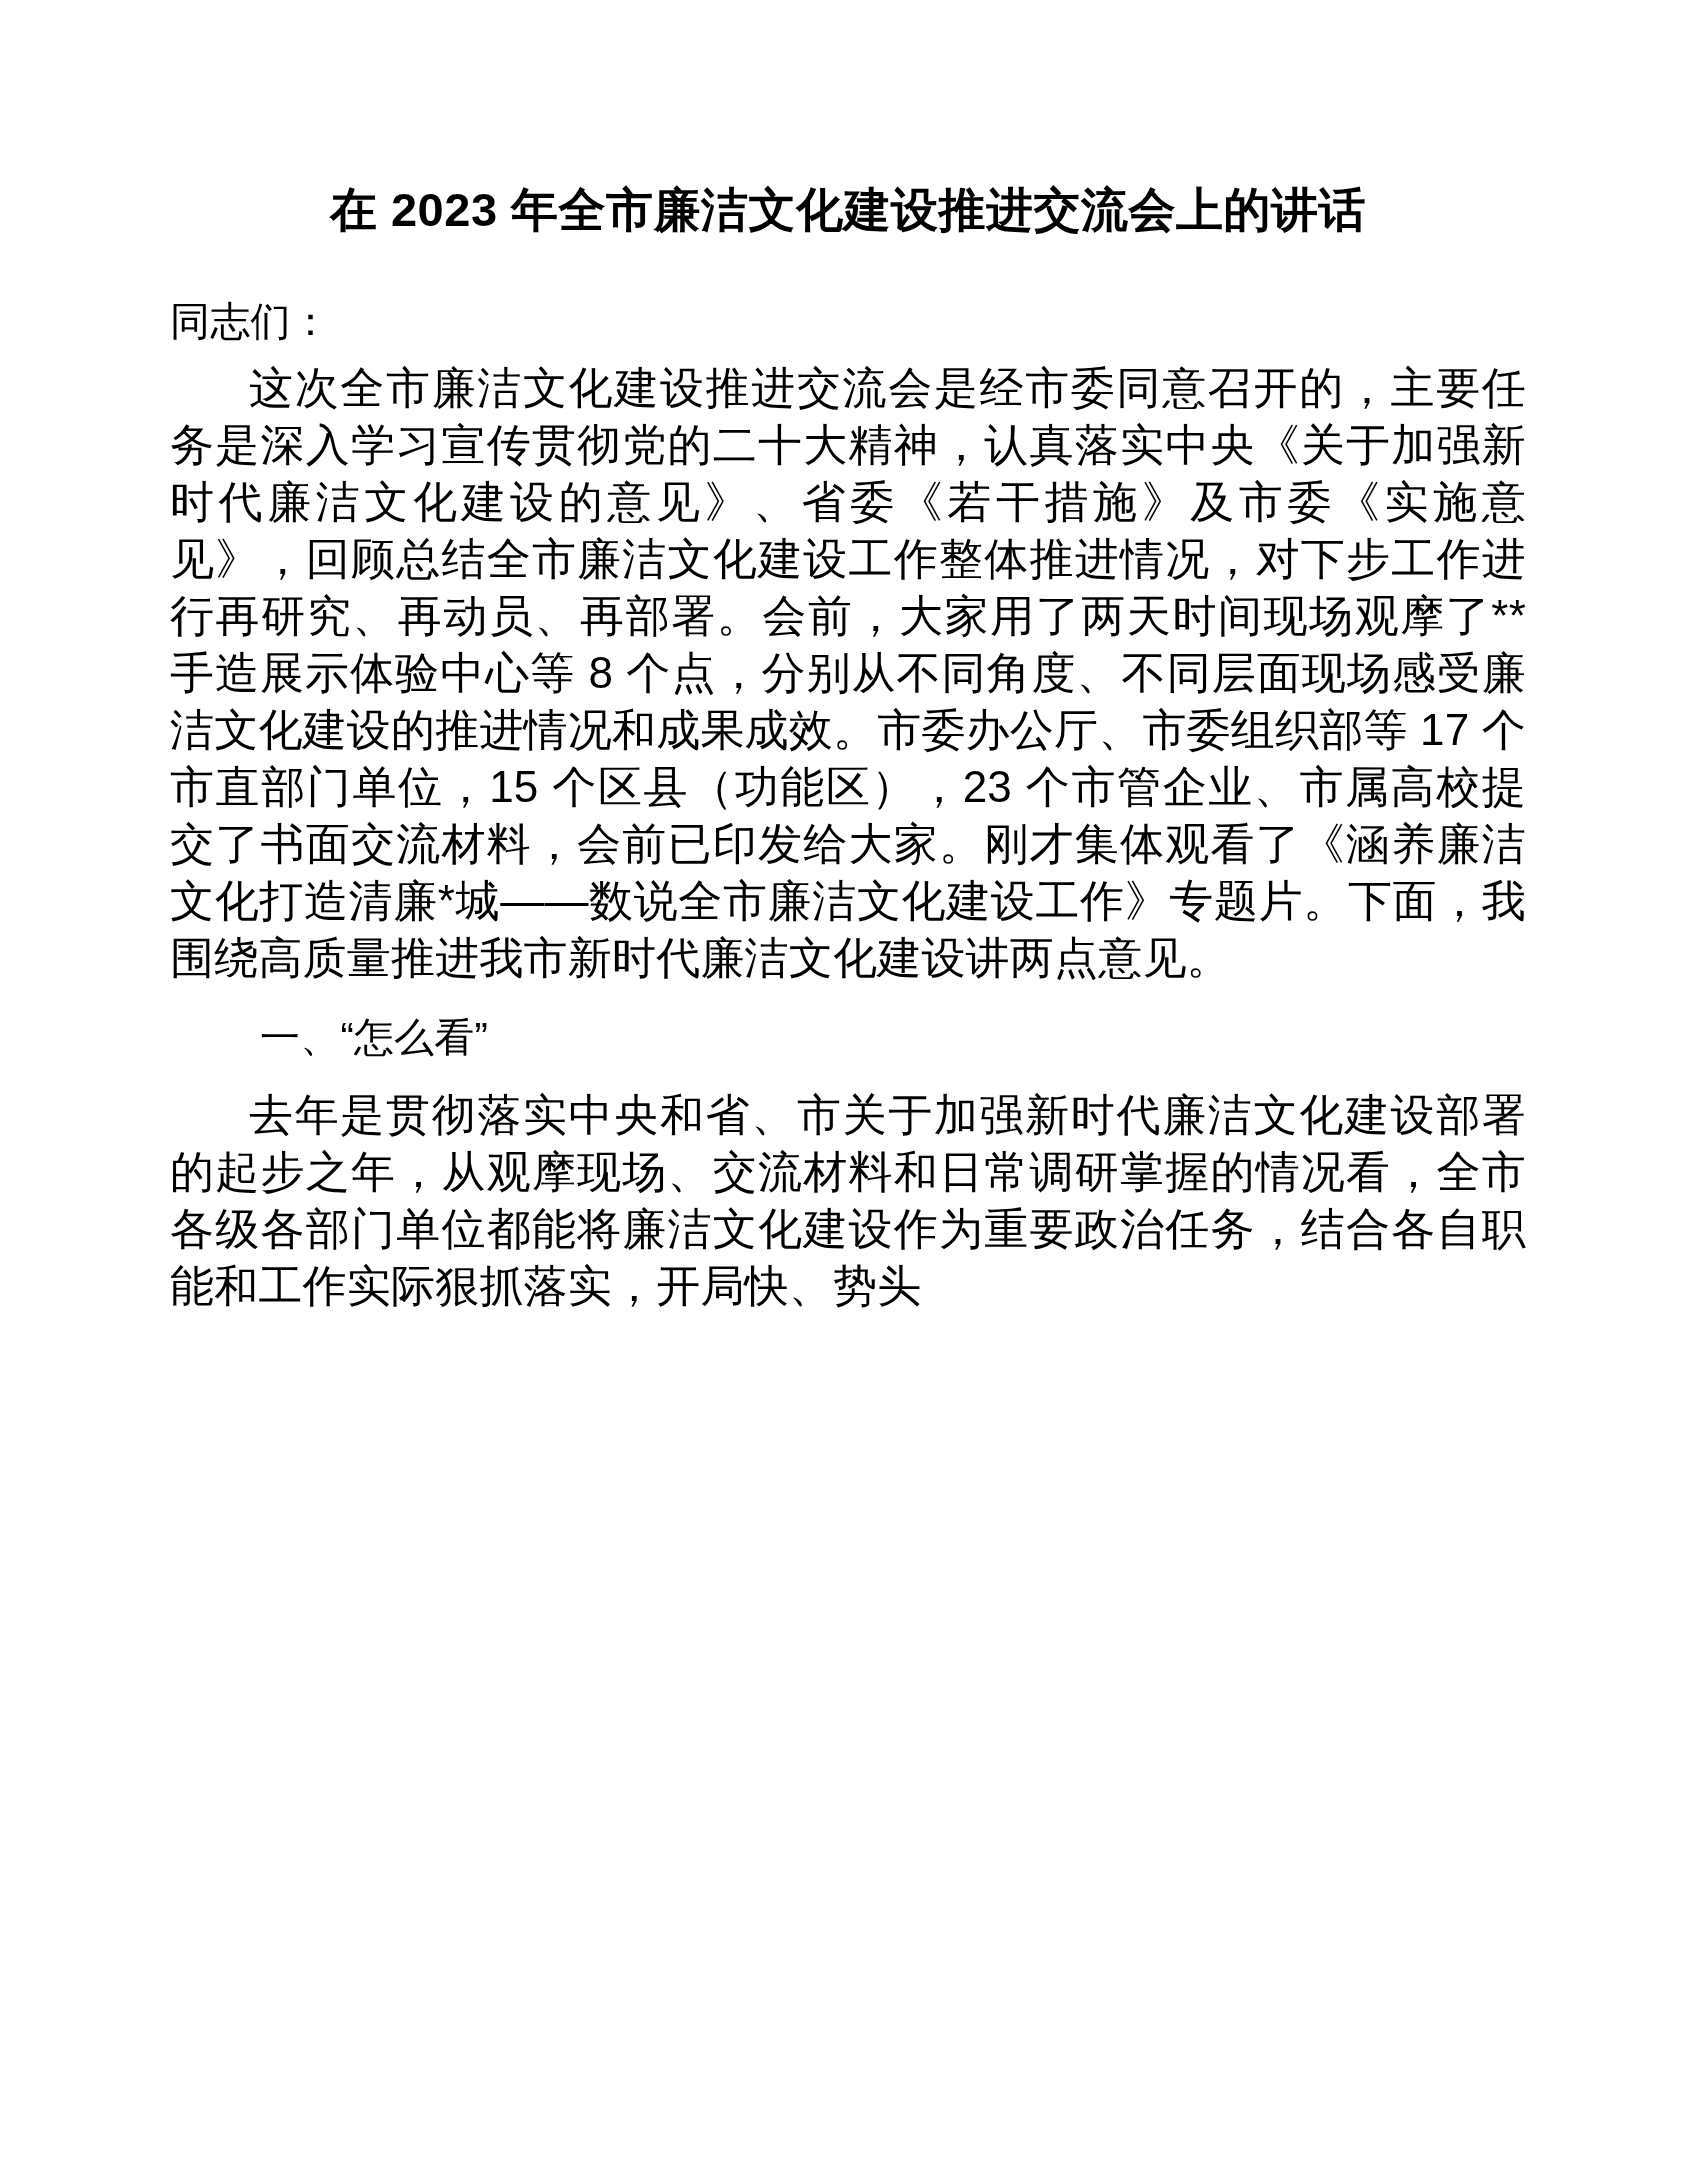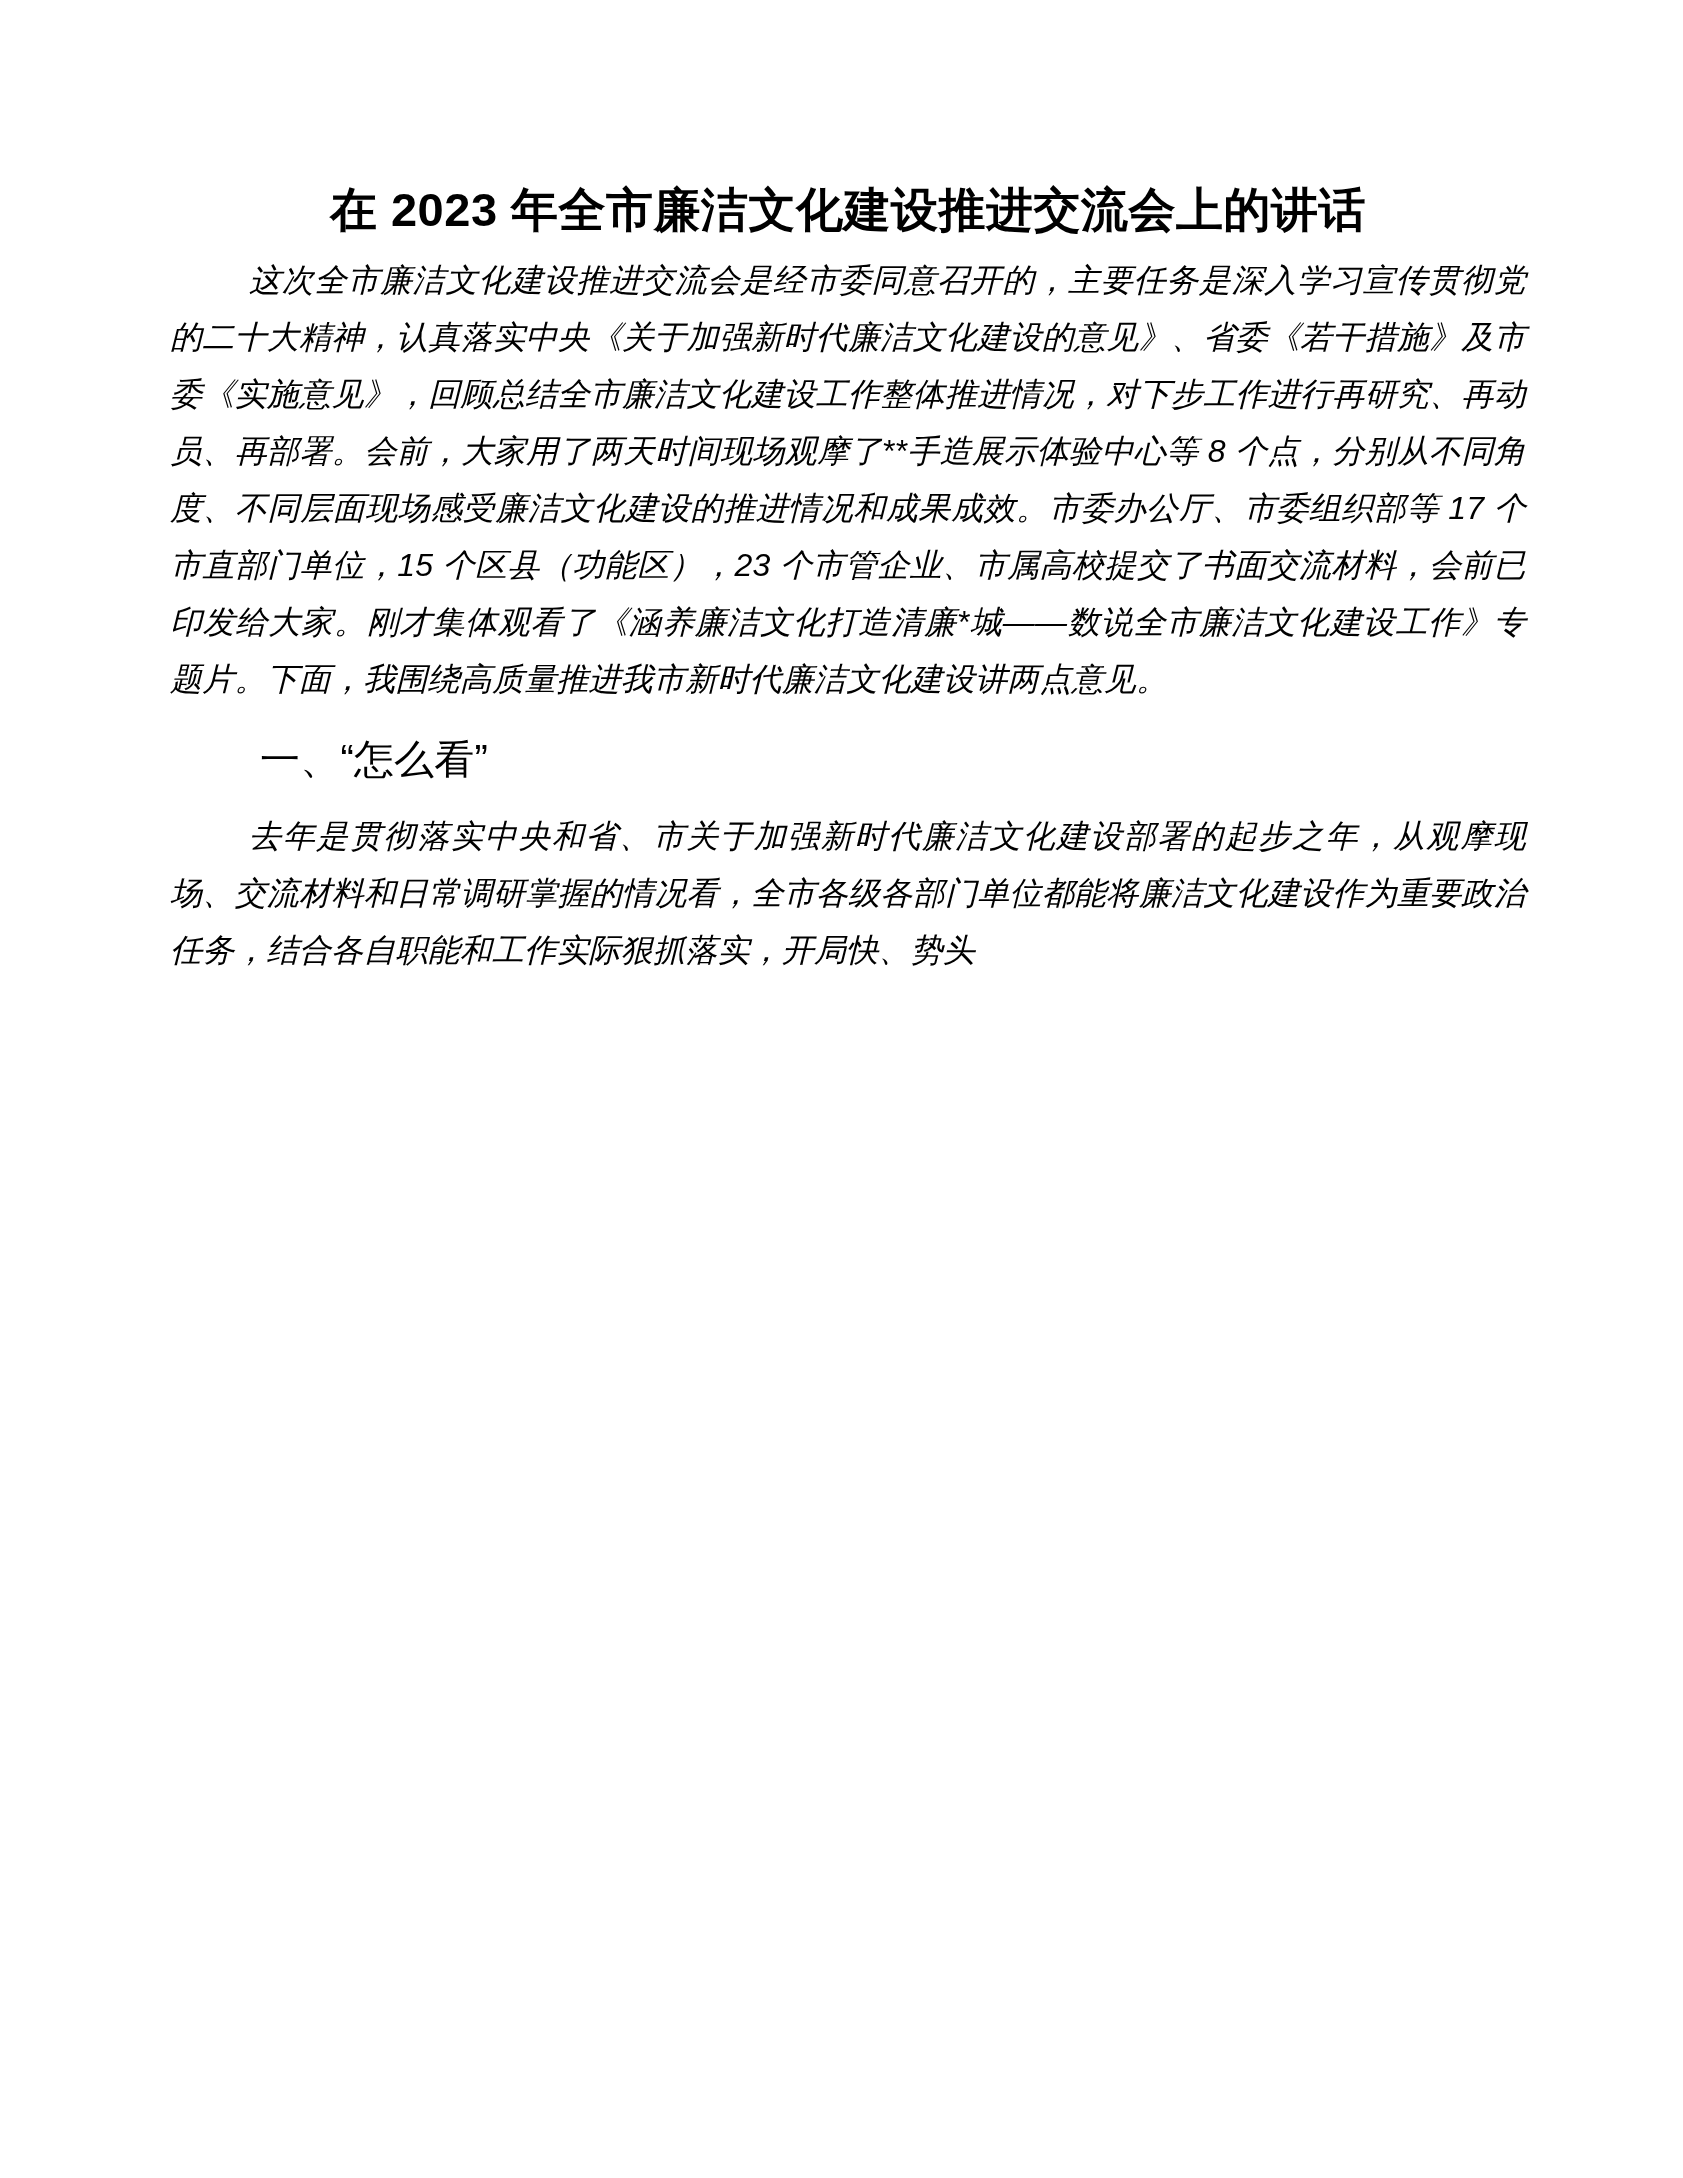--- a/index.html
+++ b/index.html
@@ -41,49 +41,49 @@
   .salutation {
     font-size: 40px;
     line-height: 57px;
     margin: 0;
     padding-top: 50px;
     text-align: justify;
     text-justify: inter-ideograph;
     letter-spacing: 0.2px;
   }
   .para {
-    font-size: 32px;
+    font-size: 44px;
     line-height: 57px;
     margin: 0;
     padding-top: 9px;
     text-indent: 79px;
     text-align: justify;
     text-justify: inter-ideograph;
     letter-spacing: 0.2px;
     word-break: break-all;
-    font-style: italic;
   }
   .heading {
     font-size: 40px;
     line-height: 57px;
     margin: 11px;
     padding-top: 12px;
     text-indent: 79px;
     text-align: left;
     letter-spacing: 0.2px;
   }
 </style>
 </head>
 <body>
 
 <div class="page">
   <div class="content">
 
     <h1 class="doc-title">在 2023 年全市廉洁文化建设推进交流会上的讲话</h1>
 
+    <p class="salutation">同志们：</p>
 
     <p class="para">这次全市廉洁文化建设推进交流会是经市委同意召开的，主要任务是深入学习宣传贯彻党的二十大精神，认真落实中央《关于加强新时代廉洁文化建设的意见》、省委《若干措施》及市委《实施意见》，回顾总结全市廉洁文化建设工作整体推进情况，对下步工作进行再研究、再动员、再部署。会前，大家用了两天时间现场观摩了**手造展示体验中心等 8 个点，分别从不同角度、不同层面现场感受廉洁文化建设的推进情况和成果成效。市委办公厅、市委组织部等 17 个市直部门单位，15 个区县（功能区），23 个市管企业、市属高校提交了书面交流材料，会前已印发给大家。刚才集体观看了《涵养廉洁文化打造清廉*城——数说全市廉洁文化建设工作》专题片。下面，我围绕高质量推进我市新时代廉洁文化建设讲两点意见。</p>
 
     <p class="heading">一、“怎么看”</p>
 
     <p class="para">去年是贯彻落实中央和省、市关于加强新时代廉洁文化建设部署的起步之年，从观摩现场、交流材料和日常调研掌握的情况看，全市各级各部门单位都能将廉洁文化建设作为重要政治任务，结合各自职能和工作实际狠抓落实，开局快、势头</p>
 
   </div>
 </div>
 

